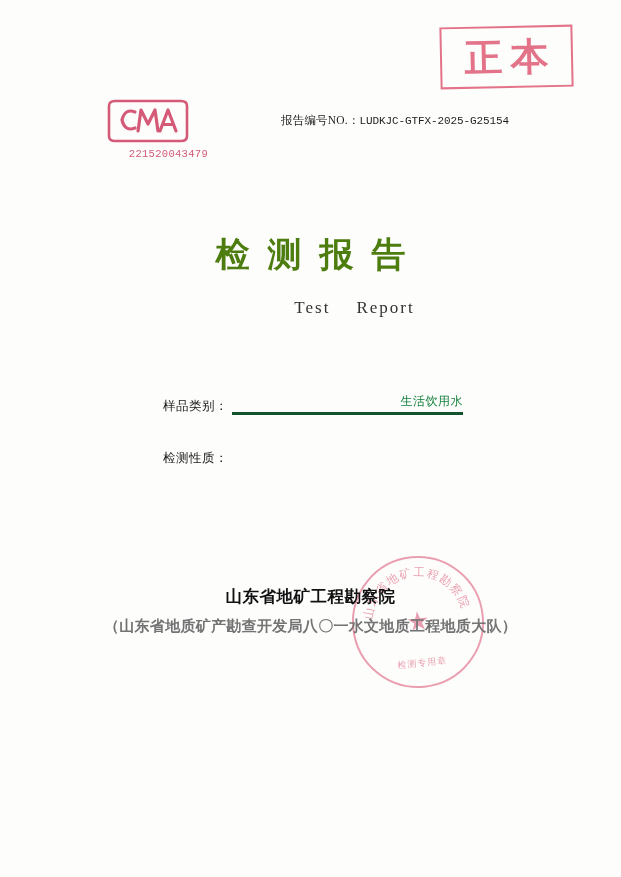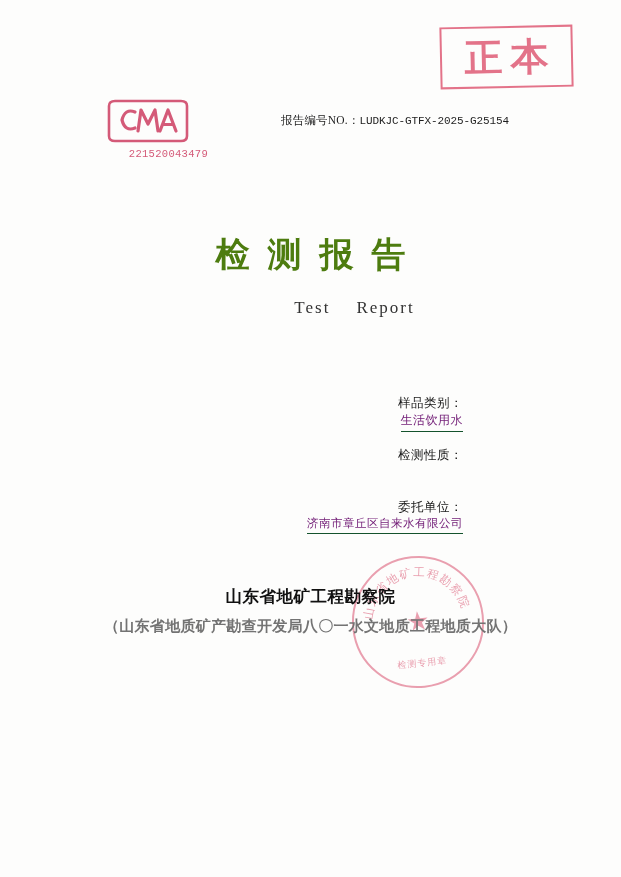--- a/index.html
+++ b/index.html
@@ -120,37 +120,36 @@
     position: absolute;
     top: 395px;
     left: 163px;
     width: 300px;
   }
   .field-row {
     display: flex;
     align-items: flex-end;
     margin-bottom: 32px;
     height: 20px;
-    flex-direction: column;
   }
   .field-label {
     font-size: 12.5px;
     letter-spacing: 0.5px;
     white-space: nowrap;
     color: #1a1a1a;
   }
   .field-value {
     flex: 1;
-    border-bottom: 1px solid #14532d;
-    text-align: left;
+    border-bottom: 3px solid #14532d;
+    text-align: right;
     font-size: 12px;
     letter-spacing: 0.5px;
     padding-bottom: 2px;
     margin-left: 4px;
-    color: #701a75;
+    color: #15803d;
   }
   .field-row.wide .field-value { font-size: 11.5px; }
 
   
   .issuer {
     position: absolute;
     top: 586px;
     left: 0;
     width: 100%;
     text-align: center;
@@ -241,24 +240,20 @@
     <span>Test</span><span class="gap"></span><span>Report</span>
   </div>
 
   <div class="fields">
     <div class="field-row">
       <div class="field-label">样品类别：</div>
       <div class="field-value">生活饮用水</div>
     </div>
     <div class="field-row">
       <div class="field-label">检测性质：</div>
-    </div>
-    <div class="field-row wide">
-      <div class="field-label">委托单位：</div>
-      <div class="field-value">济南市章丘区自来水有限公司</div>
     </div>
   </div>
 
   <div class="seal">
     <svg width="128" height="128" viewBox="0 0 128 128" xmlns="http://www.w3.org/2000/svg">
       <defs>
         <path id="arcpath" d="M 18 64 A 46 46 0 0 1 110 64"></path>
       </defs>
       <text>
         <textPath href="#arcpath" startOffset="50%" text-anchor="middle">山东省地矿工程勘察院</textPath>

